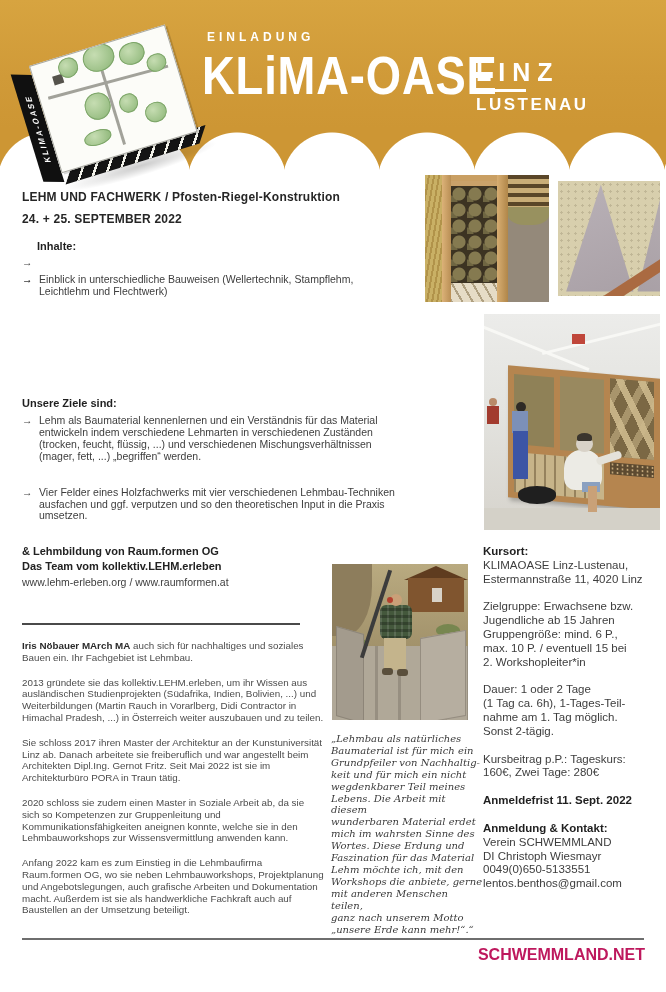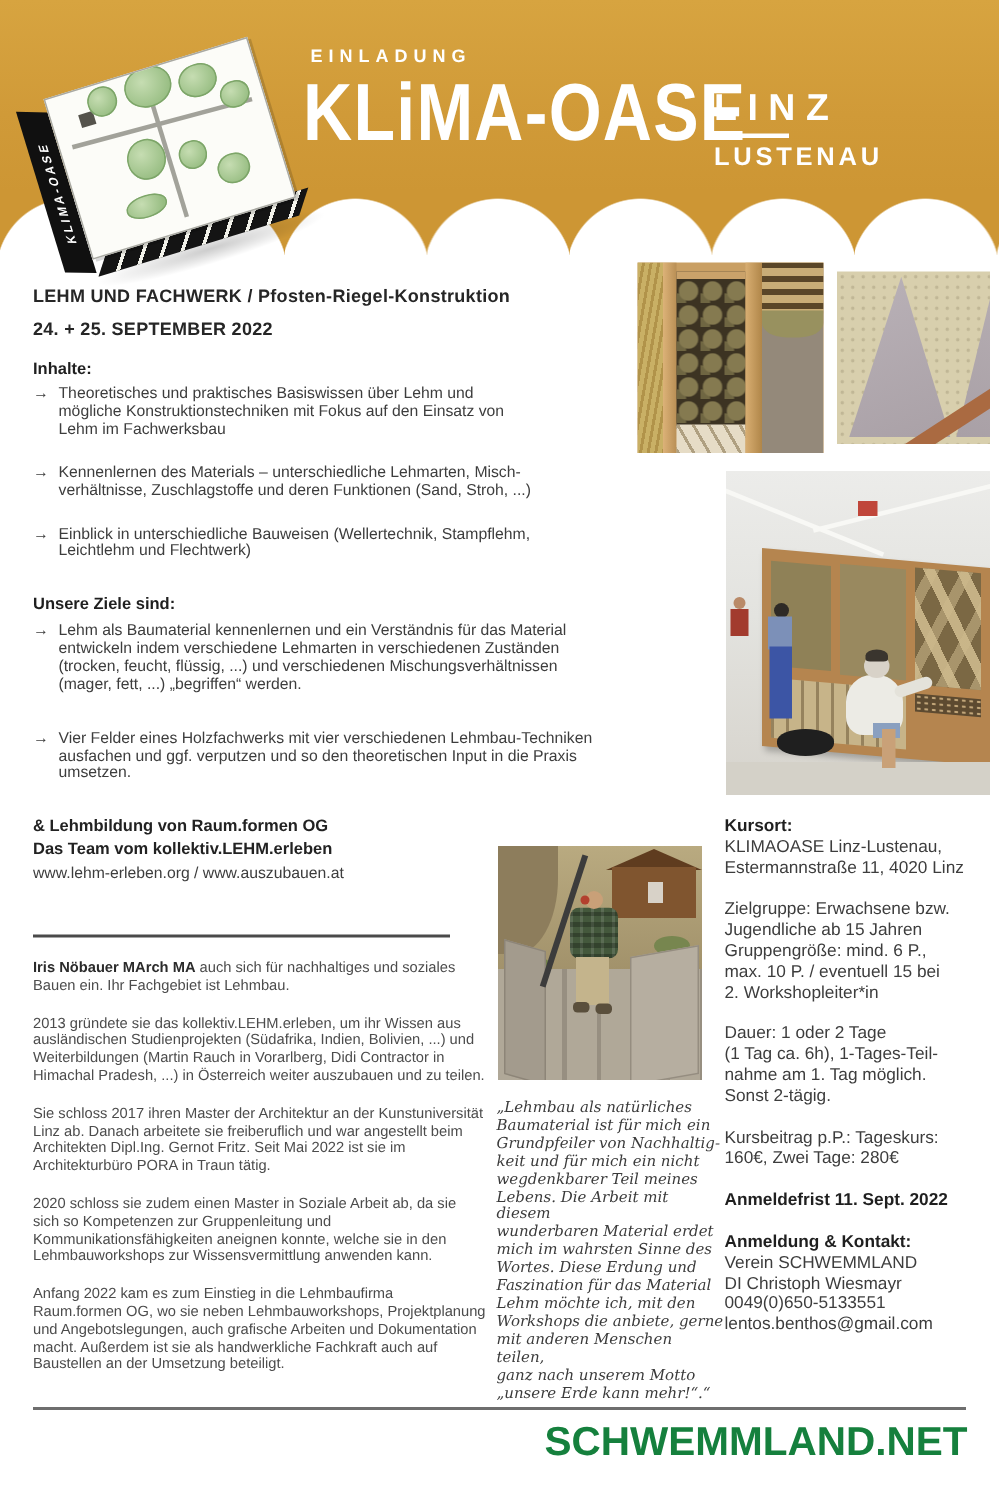--- a/index.html
+++ b/index.html
@@ -47,21 +47,21 @@
   .t4{left:112px;top:24px;width:20px;height:18px;}
   .t5{left:40px;top:44px;width:26px;height:27px;}
   .t6{left:74px;top:54px;width:19px;height:19px;}
   .t7{left:30px;top:80px;width:28px;height:15px;}
   .t8{left:96px;top:70px;width:22px;height:20px;}
 
   
   .title-block{position:absolute;left:22px;top:186px;font-size:12px;font-weight:700;color:#262626;
                line-height:22px;letter-spacing:0.2px;}
   .sec-h{position:absolute;left:22px;font-size:11px;font-weight:700;color:#1f1f1f;}
-  .inhalte-h{top:240px;}
+  .inhalte-h{top:240px;margin-left:15px;}
   .ziele-h{top:397px;}
   .bullets{position:absolute;left:22px;top:257px;width:430px;}
   .goals{position:absolute;left:22px;top:415px;width:440px;}
   .bullet{position:relative;padding-left:17px;margin-bottom:17px;font-size:10.5px;line-height:11.9px;
           color:#3d3d3d;}
   .goals .bullet{margin-bottom:24px;}
   .arrow{position:absolute;left:0;top:0;color:#3d3d3d;}
   .pre{white-space:pre-line;}
   .team{position:absolute;left:22px;top:544px;color:#222;}
   .team-b{font-size:11px;font-weight:700;line-height:14.5px;}
@@ -75,21 +75,21 @@
   .quote{position:absolute;left:331px;top:733px;width:152px;font-family:"DejaVu Serif",serif;
          font-style:italic;font-size:10px;line-height:11.9px;color:#3a3a3a;}
 
   
   .course{position:absolute;left:483px;top:545px;width:195px;font-size:11.5px;line-height:13.8px;color:#3d3d3d;}
   .cb{margin-bottom:14px;}
   .cl{font-weight:700;color:#1f1f1f;}
 
   
   .footer-line{position:absolute;left:22px;top:938px;width:622px;height:2px;background:#6e6e6e;}
-  .footer-site{position:absolute;right:21px;top:946px;font-size:27px;font-weight:700;color:#15803d;}
+  .footer-site{position:absolute;right:21px;top:946px;font-size:16px;font-weight:700;color:#be185d;}
 
   
   .photoA{position:absolute;left:425px;top:175px;width:124px;height:127px;background:#c99f63;overflow:hidden;}
   .pA-straw{position:absolute;left:0;top:0;width:17px;height:127px;
             background:repeating-linear-gradient(100deg,#c9b065 0 3px,#b1934a 3px 5px);}
   .pA-post1{position:absolute;left:17px;top:0;width:9px;height:127px;background:linear-gradient(90deg,#dcb278,#b98f55);}
   .pA-balls{position:absolute;left:26px;top:6px;width:46px;height:100px;background-color:#3c3322;
             background-image:radial-gradient(circle 7px at 8px 8px,#857a50 6px,rgba(0,0,0,0) 7px),
                              radial-gradient(circle 7px at 0px 16px,#6f6642 6px,rgba(0,0,0,0) 7px);
             background-size:16px 16px;border-top:5px solid #caa26a;}
@@ -212,28 +212,23 @@
 
   <section class="title-block">
     <div>LEHM UND FACHWERK / Pfosten-Riegel-Konstruktion</div>
     <div>24. + 25. SEPTEMBER 2022</div>
   </section>
 
   <div class="sec-h inhalte-h">Inhalte:</div>
   <div class="bullets">
     <div class="bullet">
       <span class="arrow">→</span>
-      <span class="pre">Theoretisches und praktisches Basiswissen über Lehm und
-mögliche Konstruktionstechniken mit Fokus auf den Einsatz von
-Lehm im Fachwerksbau</span>
-    </div>
-    <div class="bullet">
-      <span class="arrow">→</span>
-      <span class="pre">Kennenlernen des Materials – unterschiedliche Lehmarten, Misch-
-verhältnisse, Zuschlagstoffe und deren Funktionen (Sand, Stroh, ...)</span>
+    </div>
+    <div class="bullet">
+      <span class="arrow">→</span>
     </div>
     <div class="bullet">
       <span class="arrow">→</span>
       <span class="pre">Einblick in unterschiedliche Bauweisen (Wellertechnik, Stampflehm,
 Leichtlehm und Flechtwerk)</span>
     </div>
   </div>
 
   <div class="sec-h ziele-h">Unsere Ziele sind:</div>
   <div class="goals">
@@ -248,21 +243,21 @@
       <span class="arrow">→</span>
       <span class="pre">Vier Felder eines Holzfachwerks mit vier verschiedenen Lehmbau-Techniken
 ausfachen und ggf. verputzen und so den theoretischen Input in die Praxis
 umsetzen.</span>
     </div>
   </div>
 
   <div class="team">
     <div class="team-b">&amp; Lehmbildung von Raum.formen OG</div>
     <div class="team-b">Das Team vom kollektiv.LEHM.erleben</div>
-    <div class="team-links">www.lehm-erleben.org  /  www.auszubauen.at</div>
+    <div class="team-links">www.lehm-erleben.org  /  www.raumformen.at</div>
   </div>
 
   <div class="divider1"></div>
 
   <div class="bio">
     <p><span class="b">Iris Nöbauer MArch MA</span><span> auch sich für nachhaltiges und soziales Bauen ein. Ihr Fachgebiet ist Lehmbau.</span></p>
     <p>2013 gründete sie das kollektiv.LEHM.erleben, um ihr Wissen aus ausländischen Studienprojekten (Südafrika, Indien, Bolivien, ...) und Weiterbildungen (Martin Rauch in Vorarlberg, Didi Contractor in Himachal Pradesh, ...) in Österreich weiter auszubauen und zu teilen.</p>
     <p>Sie schloss 2017 ihren Master der Architektur an der Kunstuniversität Linz ab. Danach arbeitete sie freiberuflich und war angestellt beim Architekten Dipl.Ing. Gernot Fritz. Seit Mai 2022 ist sie im Architekturbüro PORA in Traun tätig.</p>
     <p>2020 schloss sie zudem einen Master in Soziale Arbeit ab, da sie sich so Kompetenzen zur Gruppenleitung und Kommunikationsfähigkeiten aneignen konnte, welche sie in den Lehmbauworkshops zur Wissensvermittlung anwenden kann.</p>
     <p>Anfang 2022 kam es zum Einstieg in die Lehmbaufirma Raum.formen OG, wo sie neben Lehmbauworkshops, Projektplanung und Angebotslegungen, auch grafische Arbeiten und Dokumentation macht. Außerdem ist sie als handwerkliche Fachkraft auch auf Baustellen an der Umsetzung beteiligt.</p>

